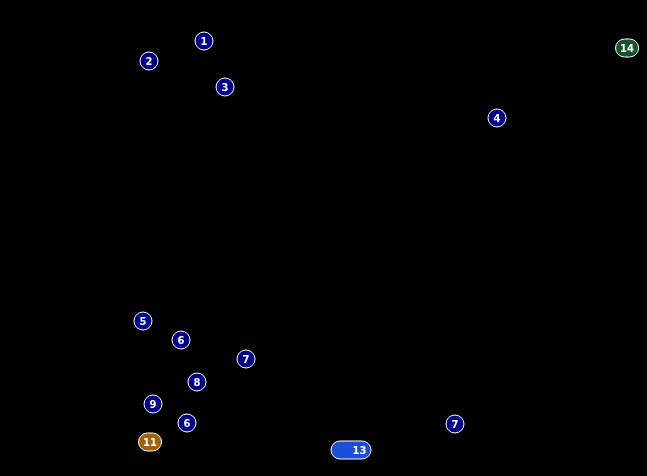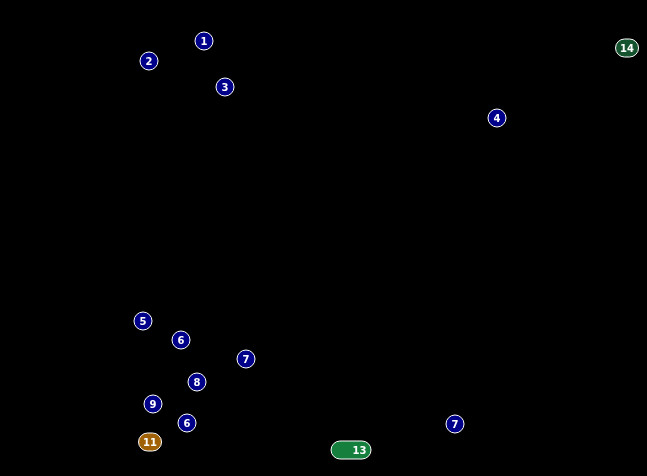--- a/index.html
+++ b/index.html
@@ -49,16 +49,16 @@
       <div class="marker" style="left: 225px; top: 87px; background: rgb(0, 0, 139); color: rgb(255, 255, 255); border: 1px solid rgb(255, 255, 255);">3</div>
       <div class="marker" style="left: 497px; top: 118px; background: rgb(0, 0, 139); color: rgb(255, 255, 255); border: 1px solid rgb(255, 255, 255);">4</div>
       <div class="marker" style="left: 143px; top: 321px; background: rgb(0, 0, 139); color: rgb(255, 255, 255); border: 1px solid rgb(255, 255, 255);">5</div>
       <div class="marker" style="left: 181px; top: 340px; background: rgb(0, 0, 139); color: rgb(255, 255, 255); border: 1px solid rgb(255, 255, 255);">6</div>
       <div class="marker" style="left: 246px; top: 359px; background: rgb(0, 0, 139); color: rgb(255, 255, 255); border: 1px solid rgb(255, 255, 255);">7</div>
       <div class="marker" style="left: 197px; top: 382px; background: rgb(0, 0, 139); color: rgb(255, 255, 255); border: 1px solid rgb(255, 255, 255);">8</div>
       <div class="marker" style="left: 153px; top: 404px; background: rgb(0, 0, 139); color: rgb(255, 255, 255); border: 1px solid rgb(255, 255, 255);">9</div>
       <div class="marker" style="left: 187px; top: 423px; background: rgb(0, 0, 139); color: rgb(255, 255, 255); border: 1px solid rgb(255, 255, 255);">6</div>
       <div class="marker" style="left: 150px; top: 442px; background: #a16207; color: rgb(255, 255, 255); border: 1px solid rgb(255, 255, 255);">11</div>
       <div class="marker" style="left: 455px; top: 424px; background: rgb(0, 0, 139); color: rgb(255, 255, 255); border: 1px solid rgb(255, 255, 255);">7</div>
-      <div class="marker" style="left: 351px; top: 450px; background: #15803d; color: rgb(255, 255, 255); border: 1px solid rgb(255, 255, 255); padding-left: 21px;">13</div>
+      <div class="marker" style="left: 351px; top: 450px; background: #1d4ed8; color: rgb(255, 255, 255); border: 1px solid rgb(255, 255, 255); padding-left: 21px;">13</div>
       <div class="marker" style="left: 627px; top: 48px; background: #14532d; color: rgb(255, 255, 255); border: 1px solid rgb(255, 255, 255);">14</div>
     </div>
 </div>
 
 </body></html>

